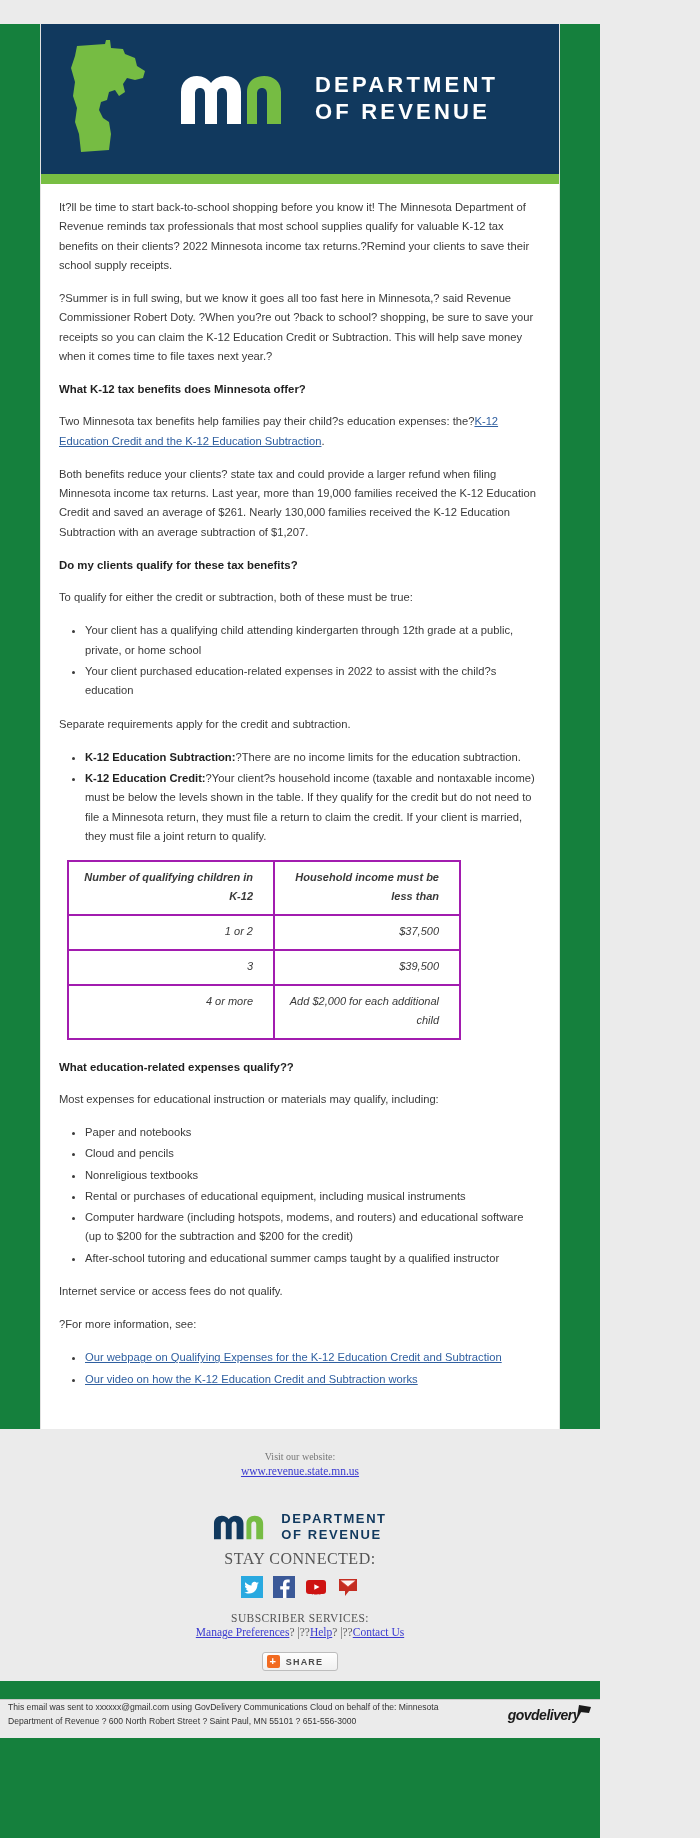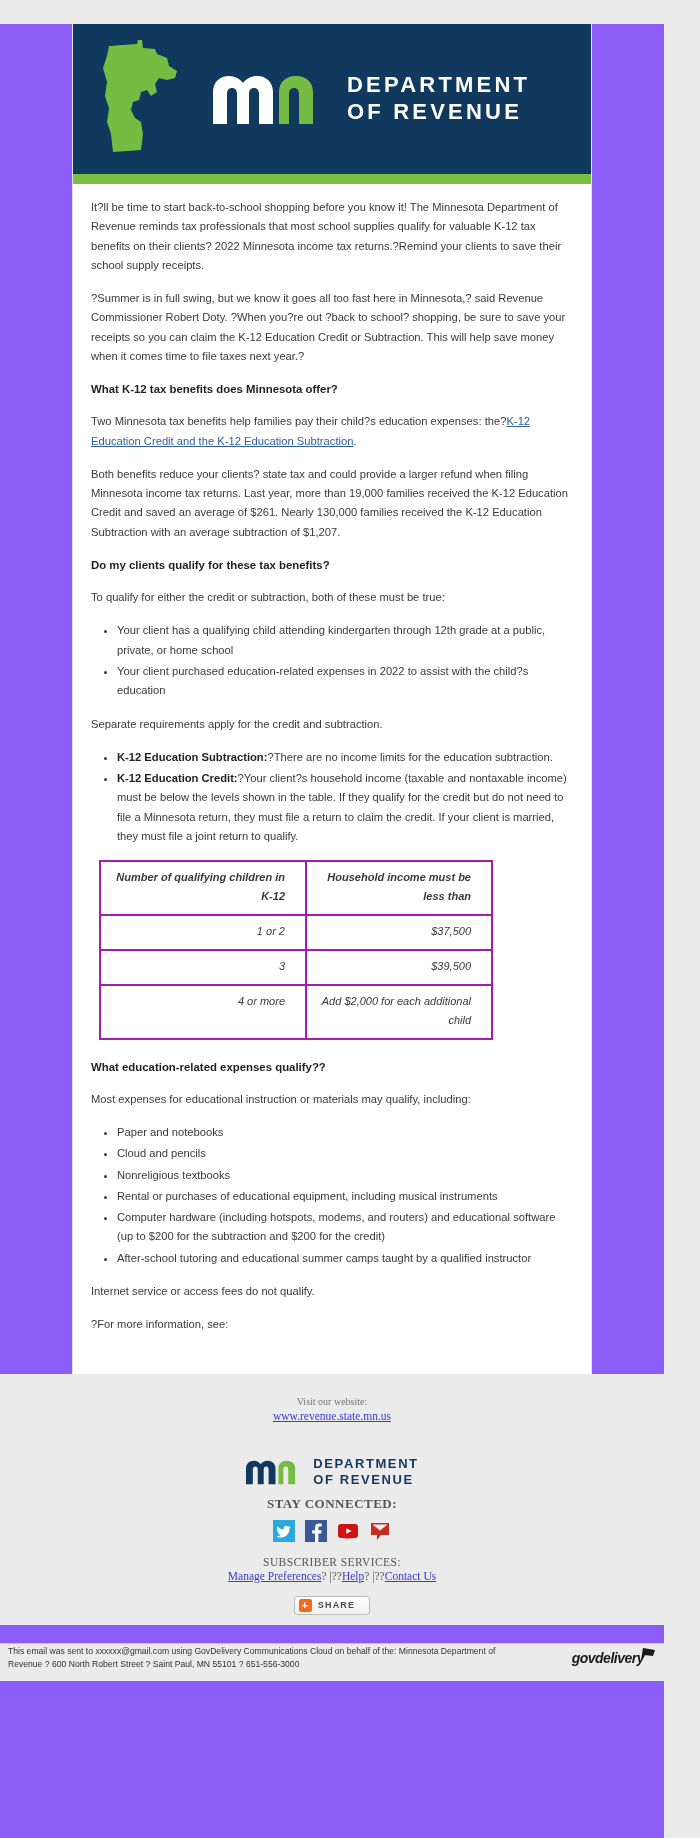--- a/index.html
+++ b/index.html
@@ -4,21 +4,21 @@
 <style>
   * { box-sizing: border-box; }
   html, body { margin: 0; padding: 0; }
   body {
     width: 700px;
     background: #ebebeb;
     font-family: "Liberation Sans", sans-serif;
     color: #2c2c2c;
   }
 
-  #page { width: 664px; min-height: 1838px; position: relative; background: #8b5cf6; }
+  #page { width: 600px; min-height: 1838px; position: relative; background: #15803d; }
 
   
   .email-card {
     width: 520px;
     margin: 0 auto;
     background: #ffffff;
     padding: 0;
     border-left: 1px solid #e2e2e2;
     border-right: 1px solid #e2e2e2;
   }
@@ -100,25 +100,24 @@
     margin-left: 10px;
     color: #11395e;
     font-weight: bold;
     font-size: 13px;
     letter-spacing: 1.6px;
     line-height: 1.2;
     text-align: left;
   }
   .stay-connected {
     font-family: "Liberation Serif", serif;
-    font-size: 13px;
+    font-size: 16px;
     color: #555555;
     letter-spacing: .5px;
     margin: 6px 0 8px 0;
-    font-weight: bold;
   }
   .social-row { display: flex; justify-content: center; gap: 10px; margin-bottom: 14px; }
   .social { width: 22px; height: 22px; display: block; }
   .subscriber-label {
     font-family: "Liberation Serif", serif;
     font-size: 11.5px;
     color: #555555;
     letter-spacing: .4px;
     margin-bottom: 2px;
     text-align: center;
@@ -251,20 +250,24 @@
         <li>Nonreligious textbooks</li>
         <li>Rental or purchases of educational equipment, including musical instruments</li>
         <li>Computer hardware (including hotspots, modems, and routers) and educational software (up to $200 for the subtraction and $200 for the credit)</li>
         <li>After-school tutoring and educational summer camps taught by a qualified instructor</li>
       </ul>
 
       <p>Internet service or access fees do not qualify.</p>
 
       <p>?For more information, see:</p>
 
+      <ul>
+        <li><a href="#">Our webpage on Qualifying Expenses for the K-12 Education Credit and Subtraction</a></li>
+        <li><a href="#">Our video on how the K-12 Education Credit and Subtraction works</a></li>
+      </ul>
 
     </div>
   </div>
 
   <div class="footer">
     <div class="visit-label">Visit our website:</div>
     <a class="visit-link" href="#">www.revenue.state.mn.us</a>
 
     <div class="footer-logo">
       <svg class="footer-mark" viewBox="0 0 118 54">

